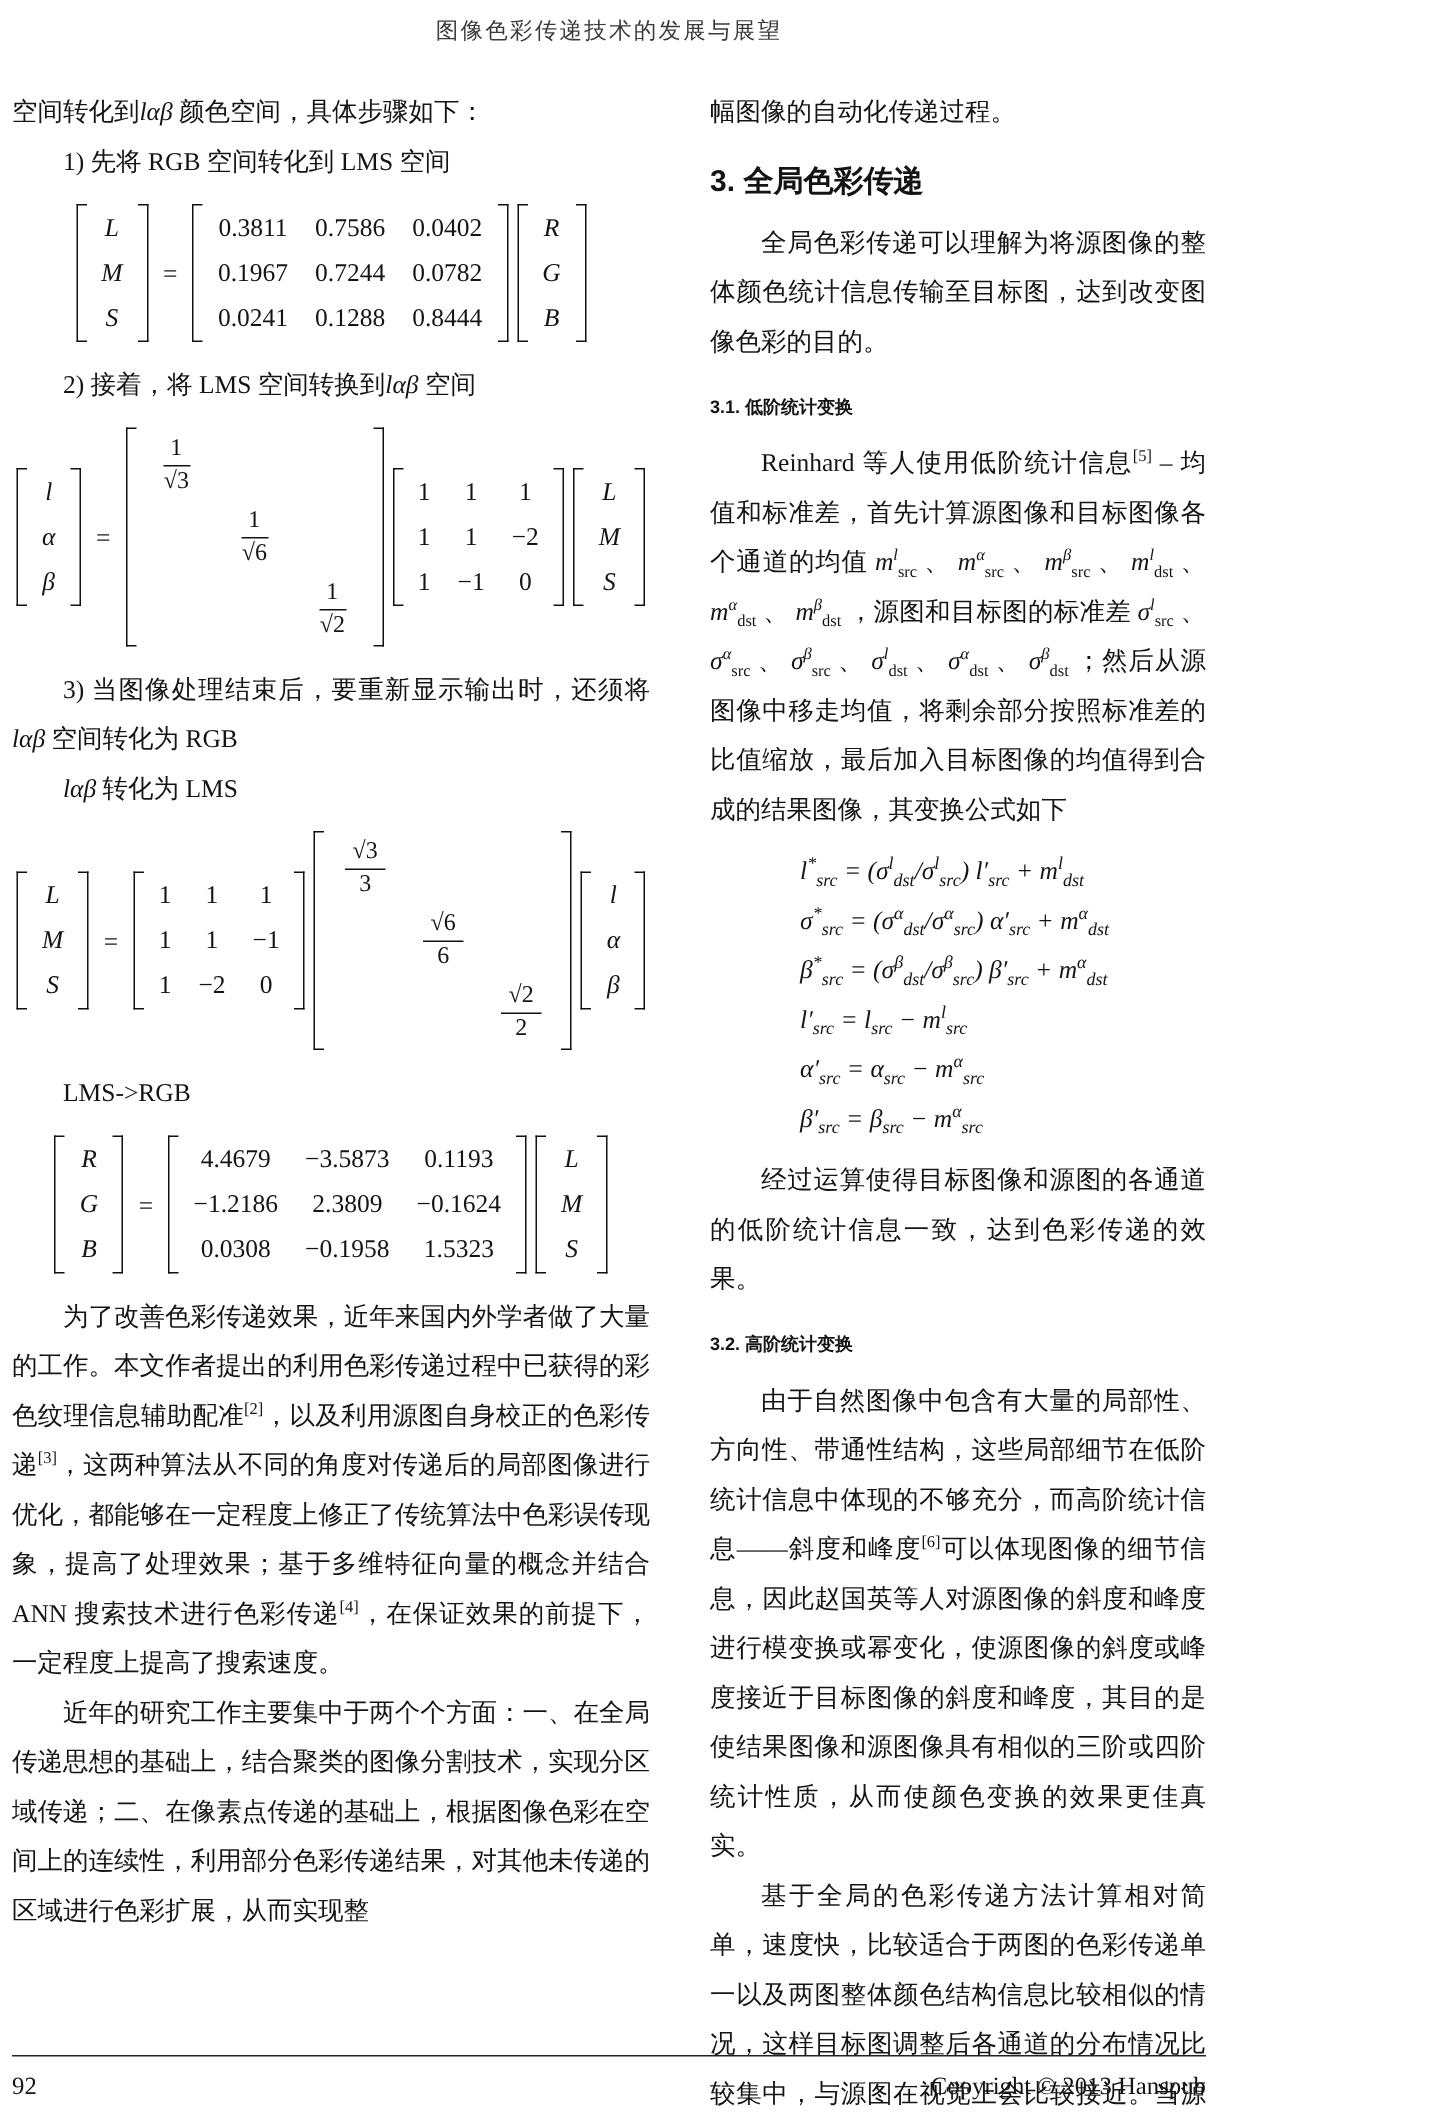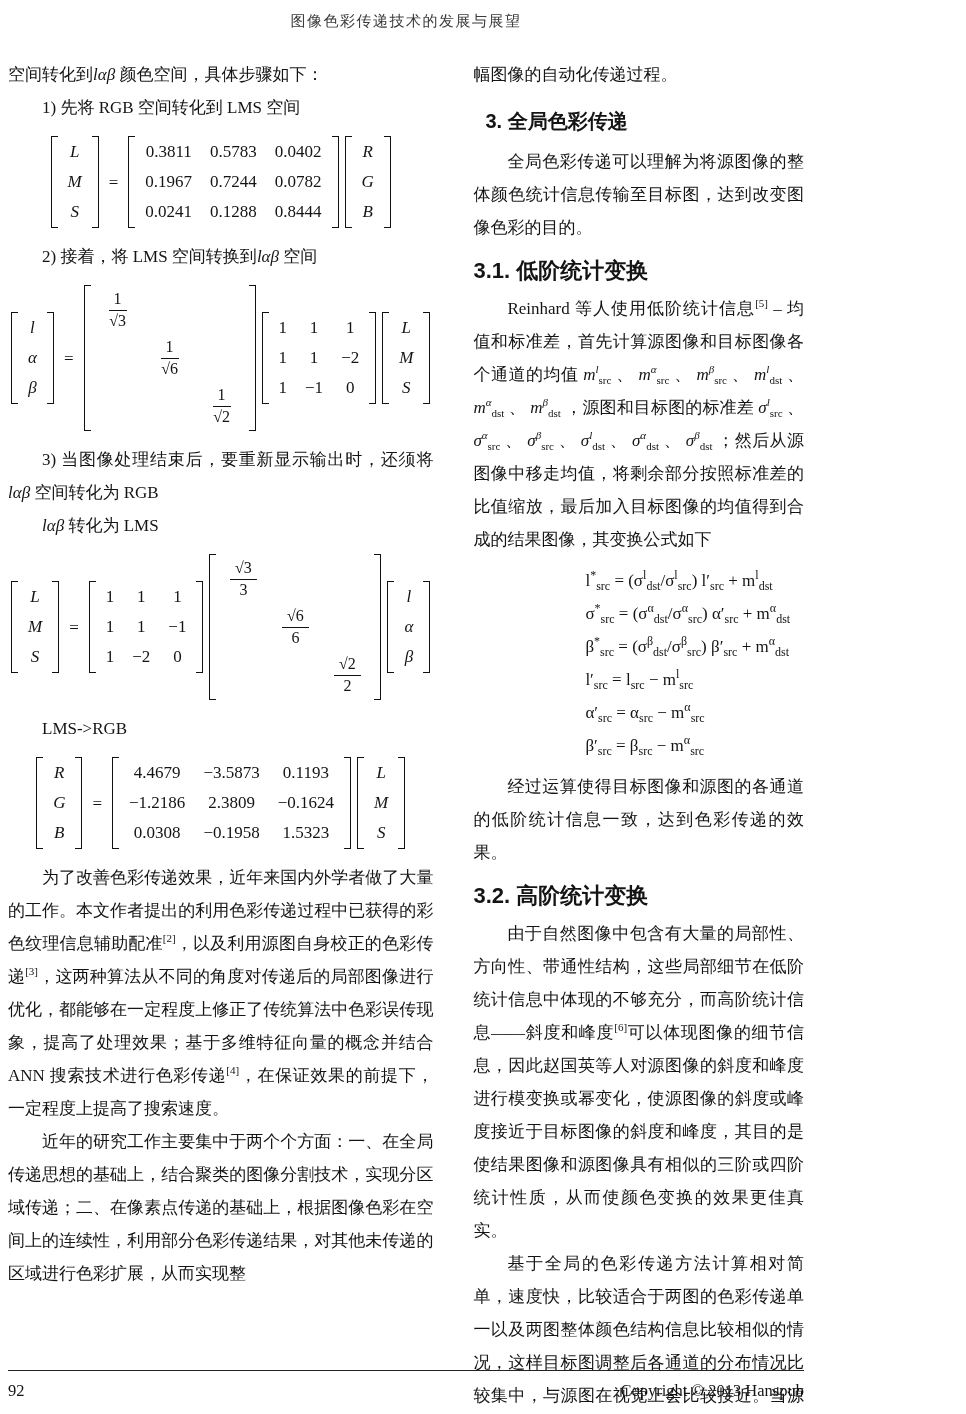--- a/index.html
+++ b/index.html
@@ -4,42 +4,42 @@
 <style>
   *{margin:0;padding:0;box-sizing:border-box;}
   html,body{background:#ffffff;}
   body{width:966px;height:1414px;font-family:"Liberation Serif","DejaVu Serif",serif;color:#141414;}
   .page{position:relative;width:812px;height:1414px;padding:10px 8px 0;overflow:hidden;}
   .header{text-align:center;font-size:15px;color:#3a3a3a;letter-spacing:1.5px;line-height:22px;}
   .cols{display:flex;gap:40px;margin-top:26px;}
   .col{width:453px;font-size:17px;line-height:33px;text-align:justify;}
   .para{text-indent:2em;}
   .noind{text-indent:0;}
-  .h2{font-family:"Liberation Sans","DejaVu Sans",sans-serif;font-weight:bold;font-size:20px;line-height:30px;margin:15px 12px 9px;text-align:left;}
-  .h3{font-family:"Liberation Sans","DejaVu Sans",sans-serif;font-weight:bold;font-size:22px;line-height:28px;margin:13px 0 7px;text-align:left;}
+  .h2{font-family:"Liberation Sans","DejaVu Sans",sans-serif;font-weight:bold;font-size:20px;line-height:30px;margin:15px 0 9px;text-align:left;}
+  .h3{font-family:"Liberation Sans","DejaVu Sans",sans-serif;font-weight:bold;font-size:12px;line-height:28px;margin:13px 0 7px;text-align:left;}
   sup{font-size:11px;vertical-align:super;line-height:0;}
   sub{font-size:11px;vertical-align:sub;line-height:0;}
   
   .eqrow{display:flex;justify-content:center;align-items:center;margin:12px 0;}
   .eqs{margin:0 7px;font-size:17px;}
   .bmat{position:relative;display:inline-flex;align-items:center;padding:3px 8px;margin:0 3px;}
   .bmat::before,.bmat::after{content:"";position:absolute;top:0;bottom:0;width:6px;border-top:1.4px solid #111;border-bottom:1.4px solid #111;}
   .bmat::before{left:0;border-left:1.4px solid #111;}
   .bmat::after{right:0;border-right:1.4px solid #111;}
   .mgrid{display:grid;align-items:center;justify-items:center;row-gap:4px;}
   .c1{grid-template-columns:auto;}
   .c3{grid-template-columns:auto auto auto;}
   .mc{padding:1px 9px;font-size:17px;line-height:24px;white-space:nowrap;font-family:"Liberation Serif","DejaVu Serif",serif;}
   .ital .mc{font-style:italic;}
   .diag .mc{min-width:52px;min-height:44px;display:flex;align-items:center;justify-content:center;}
   .frac{display:inline-flex;flex-direction:column;align-items:center;line-height:1.15;font-size:16px;}
   .fn{border-bottom:1.2px solid #111;padding:0 5px 1px;}
   .fd{padding-top:1px;}
   
-  .eqblock{margin:8px 0 8px 112px;}
+  .eqblock{margin:8px 0 8px 60px;font-style:italic;}
   .eqline{font-size:17px;line-height:33px;}
   .eqline sup,.eqline sub{font-size:12px;}
   
   .footer{position:absolute;left:8px;right:8px;bottom:12px;border-top:1.2px solid #222;padding-top:9px;display:flex;justify-content:space-between;font-size:16.5px;line-height:22px;text-align:right;}
 </style>
 </head>
 <body>
 
 <div class="page">
 
@@ -56,21 +56,21 @@
             <span class="mgrid c1">
               <span class="mc">L</span>
               <span class="mc">M</span>
               <span class="mc">S</span>
             </span>
           </span>
         <span class="eqs">=</span>
         <span class="bmat">
             <span class="mgrid c3">
               <span class="mc">0.3811</span>
-              <span class="mc">0.5783</span>
+              <span class="mc">0.7586</span>
               <span class="mc">0.0402</span>
               <span class="mc">0.1967</span>
               <span class="mc">0.7244</span>
               <span class="mc">0.0782</span>
               <span class="mc">0.0241</span>
               <span class="mc">0.1288</span>
               <span class="mc">0.8444</span>
             </span>
           </span>
         <span class="bmat ital">

